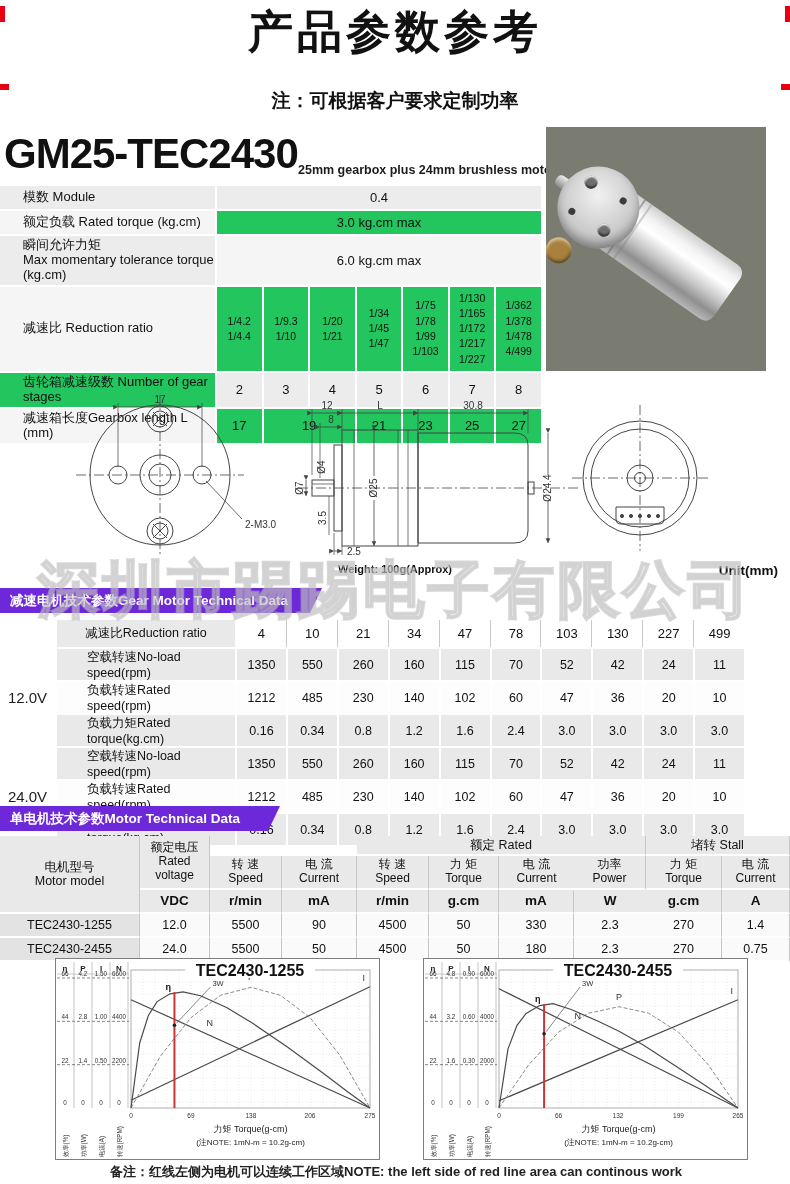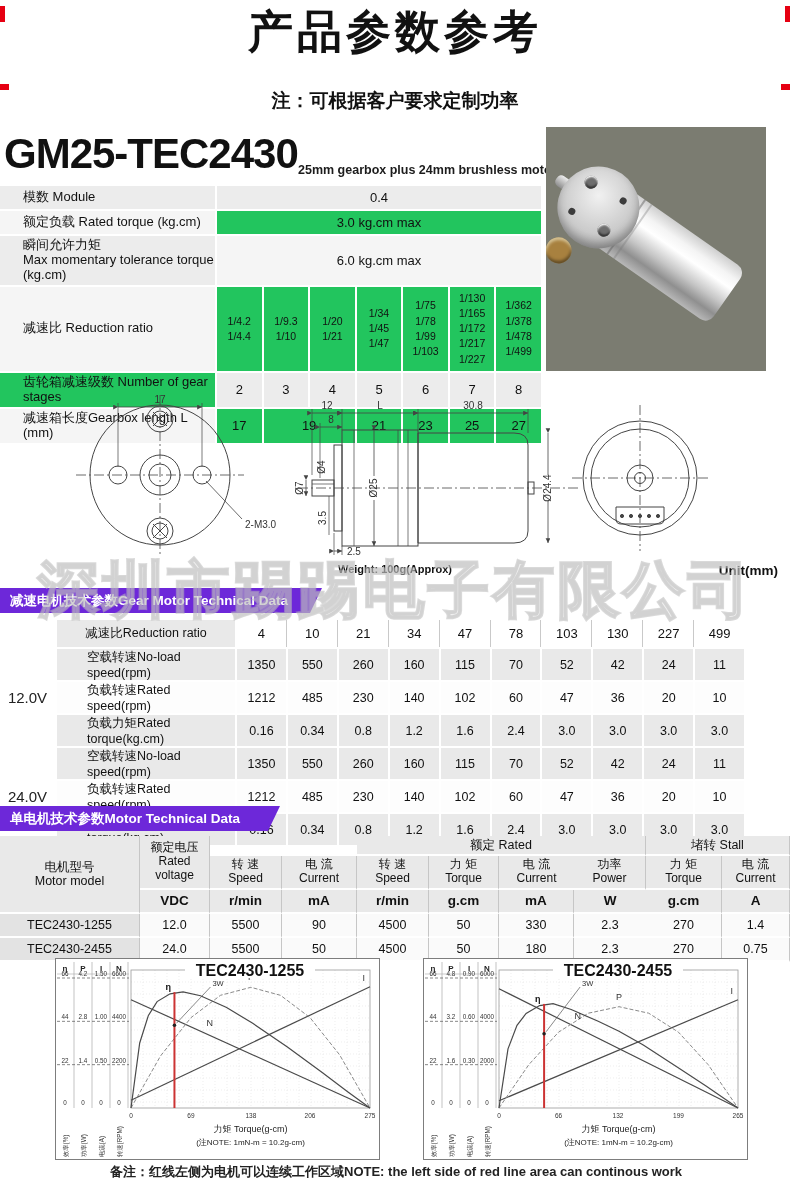--- a/index.html
+++ b/index.html
@@ -154,21 +154,21 @@
         <div data-interactable="false">1/130</div>
         <div data-interactable="false">1/165</div>
         <div data-interactable="false">1/172</div>
         <div data-interactable="false">1/217</div>
         <div data-interactable="false">1/227</div>
       </div>
       <div class="sc ratio bgB" data-interactable="false">
         <div data-interactable="false">1/362</div>
         <div data-interactable="false">1/378</div>
         <div data-interactable="false">1/478</div>
-        <div data-interactable="false">1/499</div>
+        <div data-interactable="false">4/499</div>
       </div>
       <div class="sc lab bgB" data-interactable="false">齿轮箱减速级数 Number of gear stages</div>
       <div class="sc bgA" data-interactable="false">2</div>
       <div class="sc bgA" data-interactable="false">3</div>
       <div class="sc bgA" data-interactable="false">4</div>
       <div class="sc bgA" data-interactable="false">5</div>
       <div class="sc bgA" data-interactable="false">6</div>
       <div class="sc bgA" data-interactable="false">7</div>
       <div class="sc bgA" data-interactable="false">8</div>
       <div class="sc lab bgC" data-interactable="false">减速箱长度Gearbox length  L (mm)</div>

